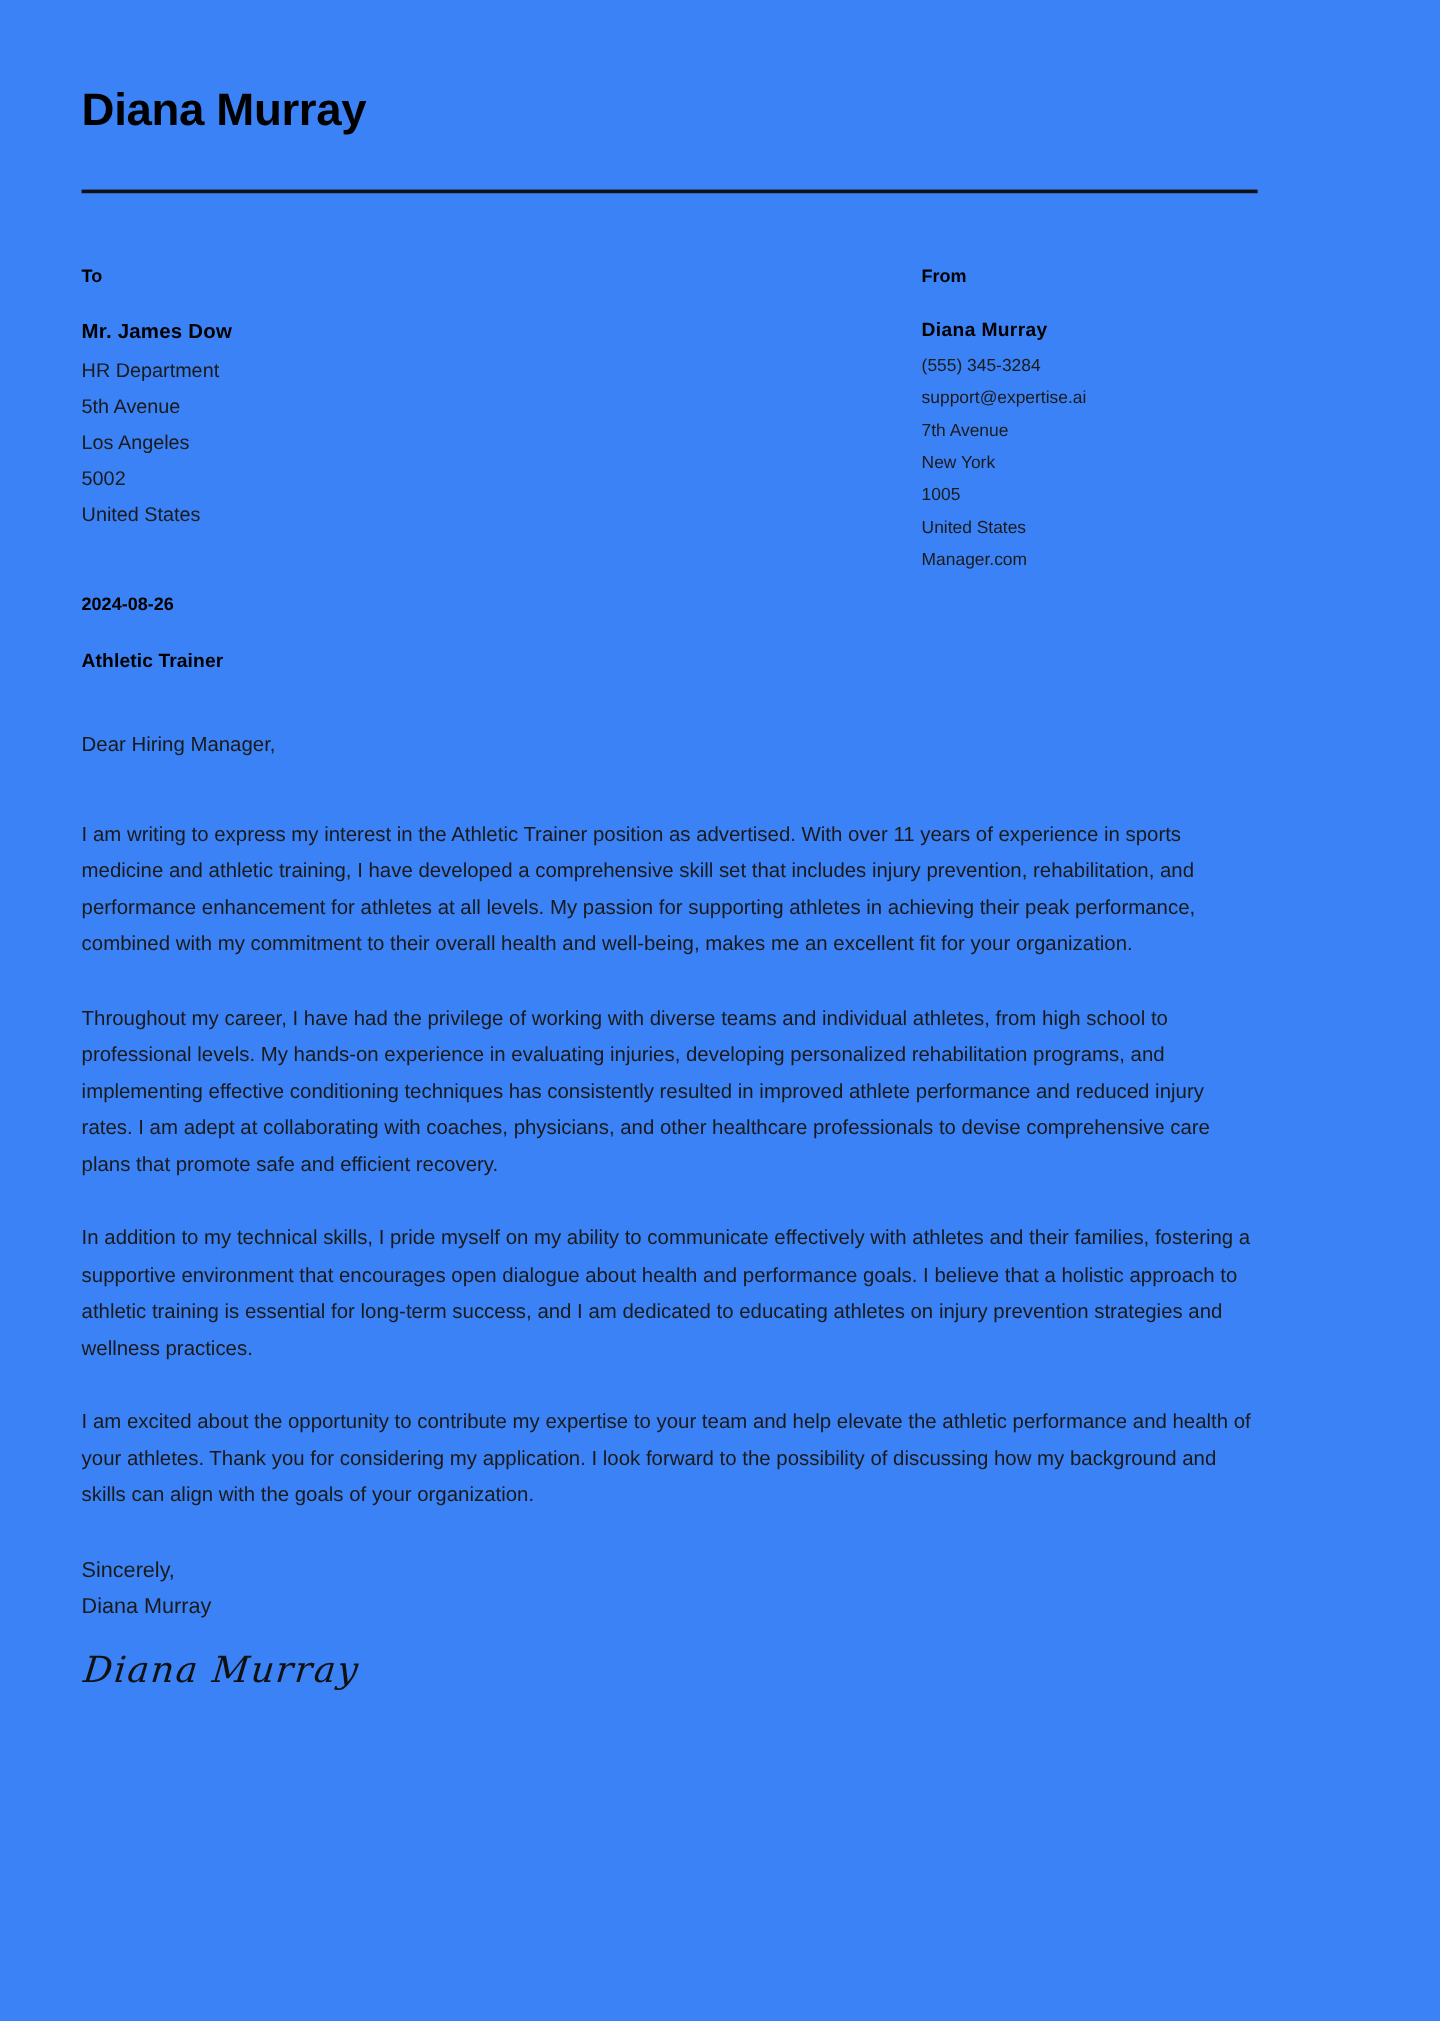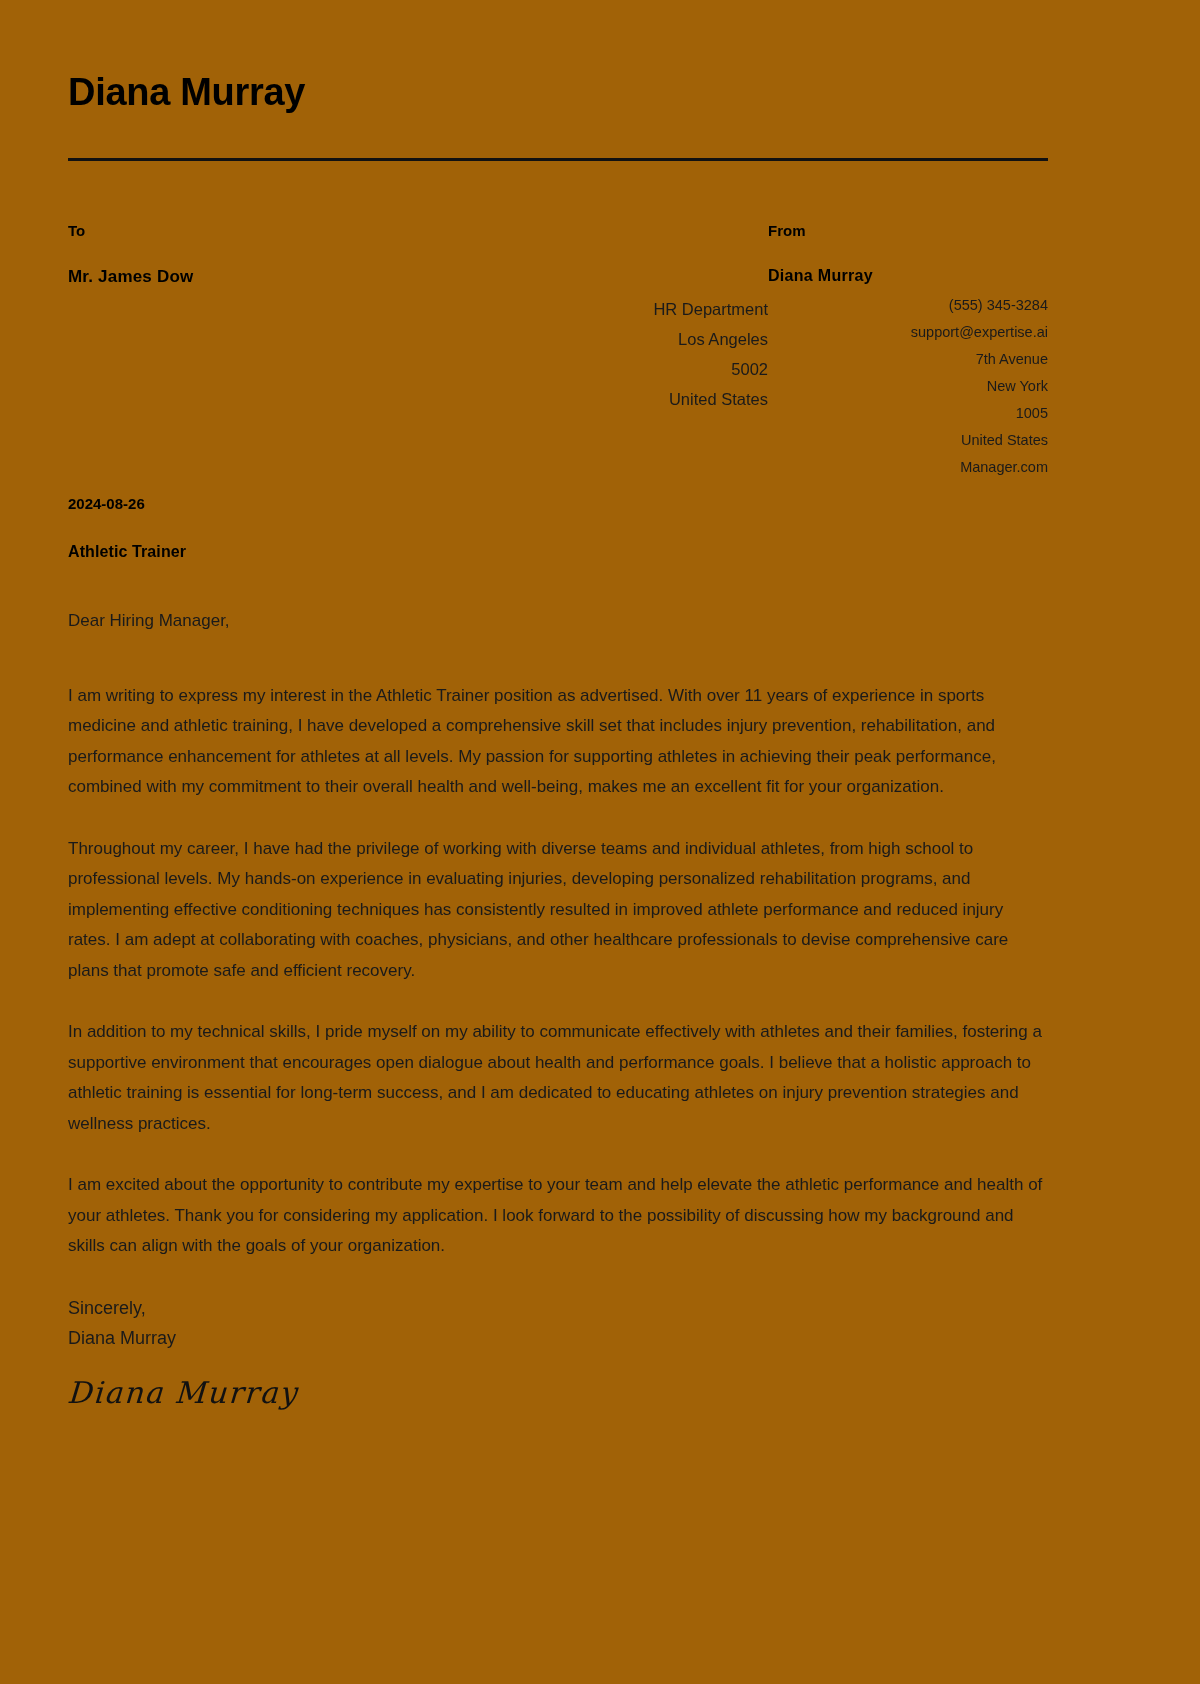--- a/index.html
+++ b/index.html
@@ -9,21 +9,21 @@
   }
   body {
     font-family: "Liberation Sans", sans-serif;
     color: #111111;
     -webkit-font-smoothing: antialiased;
   }
   .page {
     position: relative;
     width: 1200px;
     height: 1684px;
-    background: #a16207;
+    background: #3b82f6;
     box-sizing: border-box;
     padding: 0;
     overflow: hidden;
   }
 
   
   .header {
     position: absolute;
     left: 68px;
     top: 72px;
@@ -79,21 +79,20 @@
   .addr-name.small {
     font-size: 16px;
     letter-spacing: 0.3px;
     margin-bottom: 6px;
   }
   .addr-line {
     font-size: 16.5px;
     font-weight: 400;
     color: #1a1a1a;
     line-height: 30px;
-    text-align: right;
   }
   .addr-line.small {
     font-size: 14.5px;
     line-height: 27px;
   }
 
   
   .meta {
     position: absolute;
     left: 68px;
@@ -165,20 +164,21 @@
     <div class="header-name">Diana Murray</div>
   </div>
   <div class="header-rule"></div>
 
   <div class="addr-wrap">
 
     <div class="addr-col to">
       <div class="addr-heading">To</div>
       <div class="addr-name">Mr. James Dow</div>
       <div class="addr-line">HR Department</div>
+      <div class="addr-line">5th Avenue</div>
       <div class="addr-line">Los Angeles</div>
       <div class="addr-line">5002</div>
       <div class="addr-line">United States</div>
     </div>
 
     <div class="addr-col from">
       <div class="addr-heading">From</div>
       <div class="addr-name small">Diana Murray</div>
       <div class="addr-line small">(555) 345-3284</div>
       <div class="addr-line small">support@expertise.ai</div>

